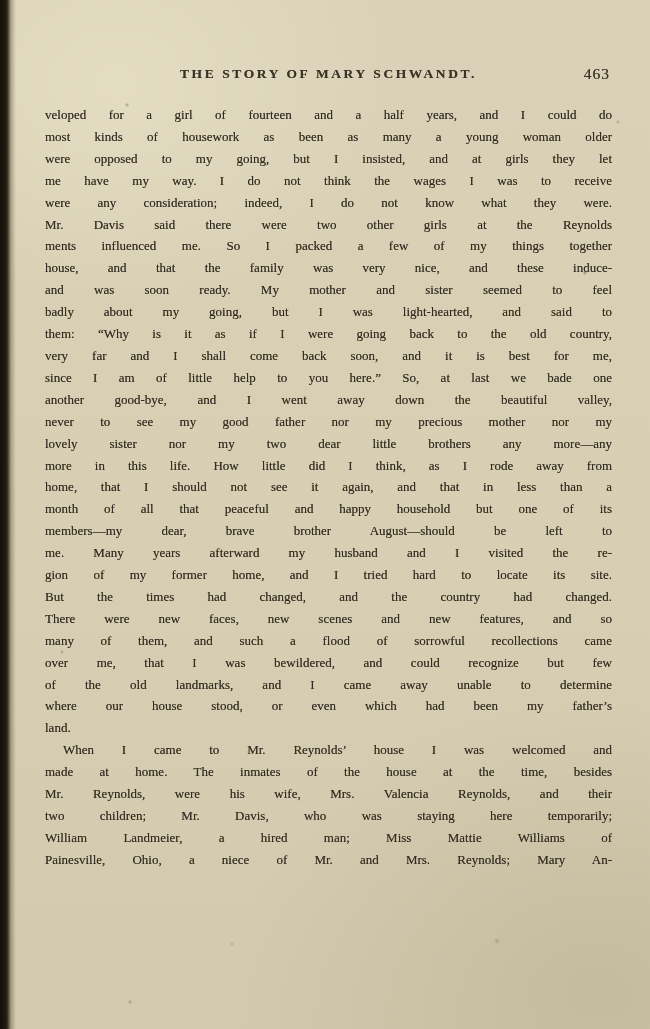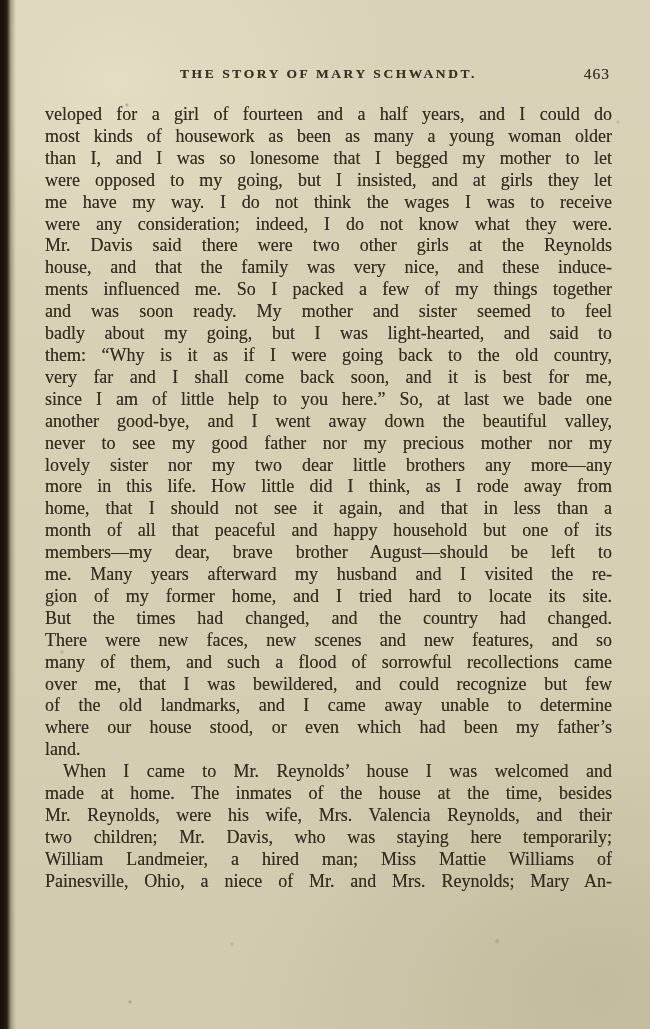--- a/index.html
+++ b/index.html
@@ -58,21 +58,21 @@
     color: #352d21;
     text-shadow: 0 0 0.4px rgba(58,50,37,0.55);
     margin-left: 12px;
   }
   .body-text {
     position: absolute;
     left: 45px; top: 104px;
     width: 567px;
   }
   .line {
-    font-size: 18px;
+    font-size: 13px;
     line-height: 21.9px;
     text-align: justify;
     text-align-last: justify;
     white-space: normal;
     text-shadow: 0 0 0.45px rgba(52,44,32,0.6);
   }
   .line.last-left {
     text-align-last: left;
   }
   .line.indent {
@@ -85,27 +85,26 @@
 <div class="scan">
   <div class="binding"></div>
   <div class="header">
     <span class="title">THE STORY OF MARY SCHWANDT.</span>
     <span class="pagenum">463</span>
   </div>
   <div class="body-text" id="page-body-text">
       <div class="paragraph">
         <div class="line">veloped for a girl of fourteen and a half years, and I could do</div>
         <div class="line">most kinds of housework as been as many a young woman older</div>
-        <div class="line">than I, and I was so lonesome that I begged my mother to let</div>
         <div class="line">were opposed to my going, but I insisted, and at girls they let</div>
         <div class="line">me have my way.  I do not think the wages I was to receive</div>
         <div class="line">were any consideration; indeed, I do not know what they were.</div>
         <div class="line">Mr. Davis said there were two other girls at the Reynolds</div>
+        <div class="line">ments influenced me.  So I packed a few of my things together</div>
         <div class="line">house, and that the family was very nice, and these induce-</div>
-        <div class="line">ments influenced me.  So I packed a few of my things together</div>
         <div class="line">and was soon ready.  My mother and sister seemed to feel</div>
         <div class="line">badly about my going, but I was light-hearted, and said to</div>
         <div class="line">them:  “Why is it as if I were going back to the old country,</div>
         <div class="line">very far and I shall come back soon, and it is best for me,</div>
         <div class="line">since I am of little help to you here.”  So, at last we bade one</div>
         <div class="line">another good-bye, and I went away down the beautiful valley,</div>
         <div class="line">never to see my good father nor my precious mother nor my</div>
         <div class="line">lovely sister nor my two dear little brothers any more—any</div>
         <div class="line">more in this life.  How little did I think, as I rode away from</div>
         <div class="line">home, that I should not see it again, and that in less than a</div>

